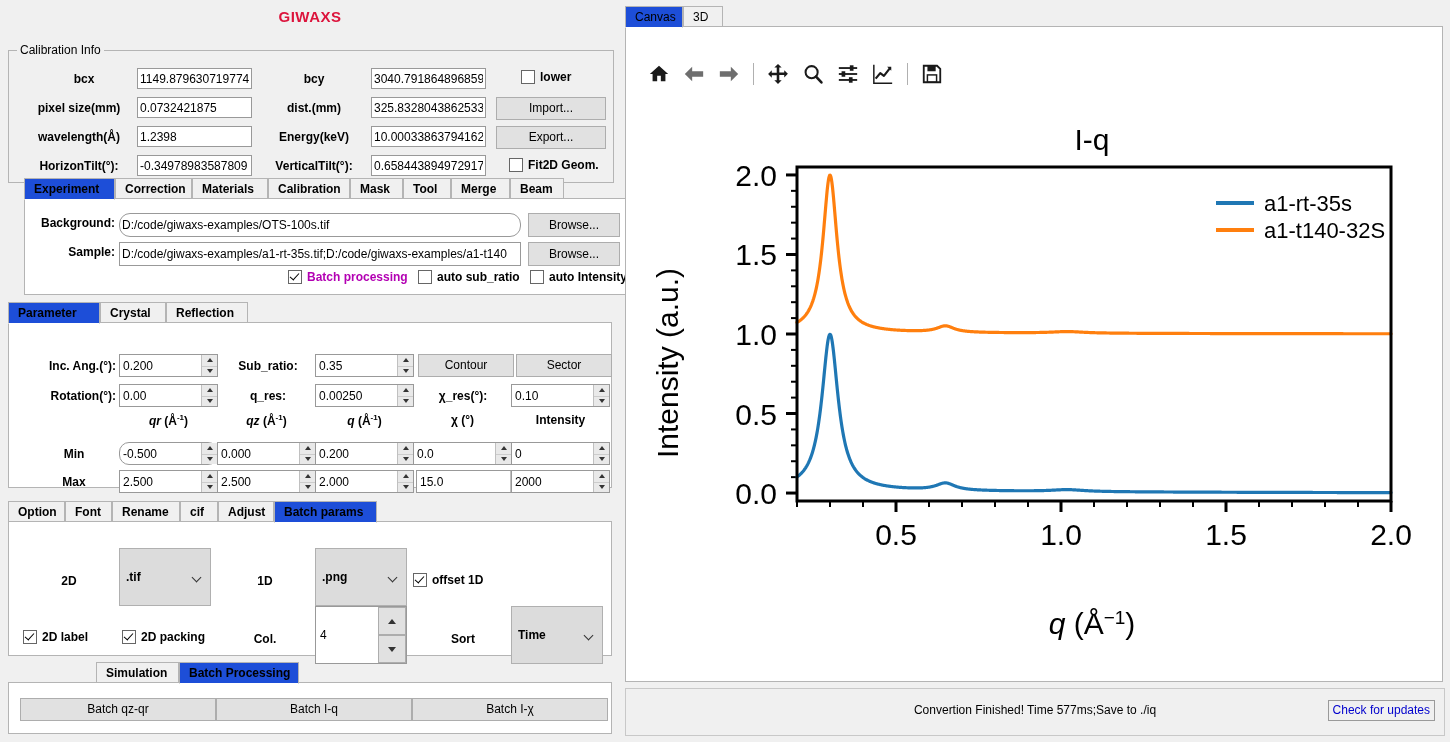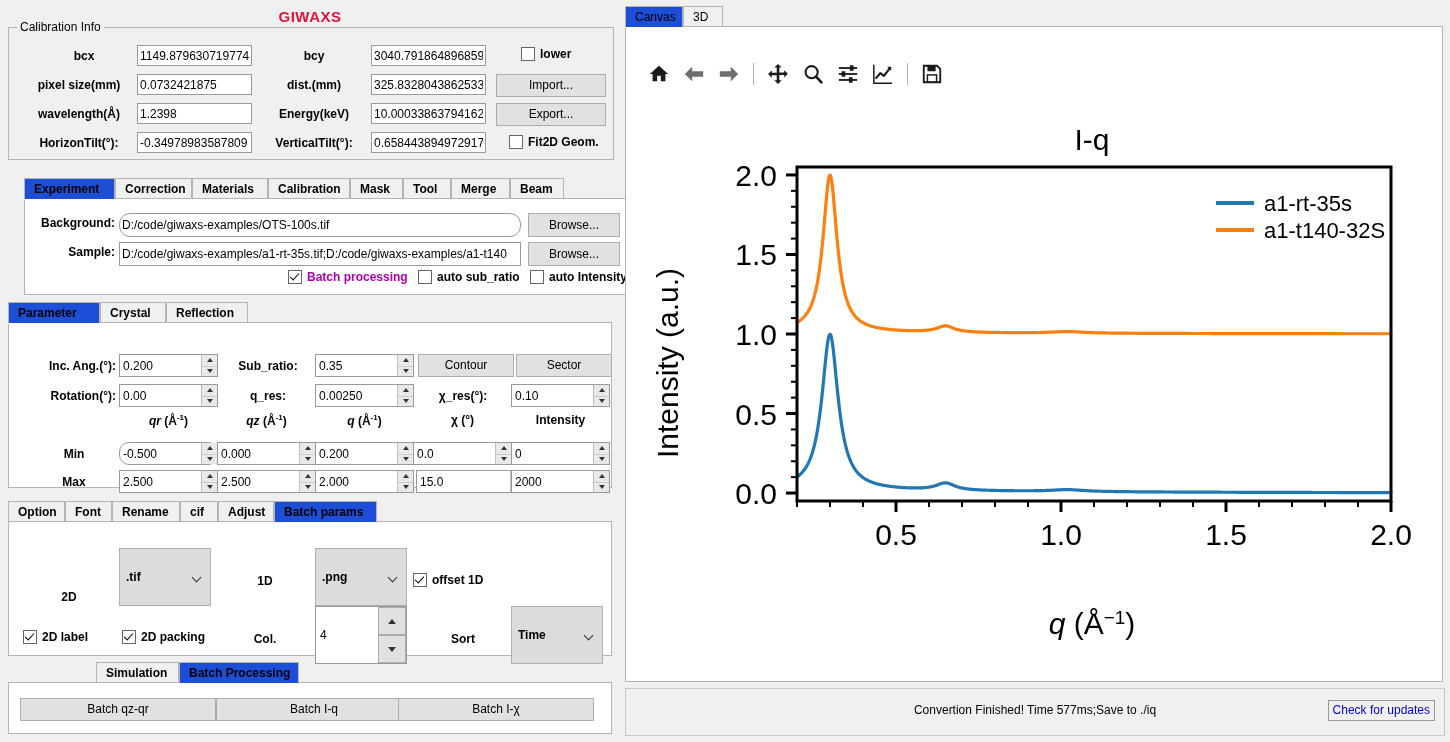--- a/index.html
+++ b/index.html
@@ -22,21 +22,21 @@
   
   .group{
     position:absolute;border:1px solid #b4b4b4;background:#f0f0f0;
   }
   .group > .legend{
     position:absolute;top:-8px;left:8px;background:#f0f0f0;
     padding:0 3px;font-size:12px;
   }
 
   
-  #calib{left:8px;top:27px;width:604px;height:131px;}
+  #calib{left:8px;top:50px;width:604px;height:131px;}
   .cal-lab{position:absolute;text-align:center;font-weight:bold;font-size:12px;line-height:23px;}
   input.txt{
     position:absolute;height:21px;box-sizing:border-box;
     border:1px solid #999;background:#fff;font-family:"Liberation Sans",sans-serif;
     font-size:12px;padding:4px 2px;color:#000;outline:none;
   }
   .btn{
     position:absolute;box-sizing:border-box;background:#e1e1e1;
     border:1px solid #adadad;font-family:"Liberation Sans",sans-serif;font-size:12px;
     text-align:center;color:#000;cursor:default;
@@ -368,21 +368,21 @@
     <div class="tabpanel" id="batchPanel">
       <div class="tabstrip">
         <div class="tab" style="left:0;width:57px;">Option</div>
         <div class="tab" style="left:57px;width:47px;">Font</div>
         <div class="tab" style="left:104px;width:68px;">Rename</div>
         <div class="tab" style="left:172px;width:38px;">cif</div>
         <div class="tab" style="left:210px;width:56px;">Adjust</div>
         <div class="tab sel" style="left:266px;width:103px;">Batch params</div>
       </div>
       <div class="tabbody">
-        <div class="lab c" style="left:30px;top:68px;width:60px;">2D</div>
+        <div class="lab c" style="left:30px;top:52px;width:60px;">2D</div>
         <div class="combo" style="left:110px;top:26px;width:92px;height:58px;">
           <span class="cv">.tif</span>
           <span class="arw"></span>
         </div>
         <div class="lab c" style="left:226px;top:52px;width:60px;">1D</div>
         <div class="combo" style="left:306px;top:26px;width:92px;height:58px;">
           <span class="cv">.png</span>
           <span class="arw"></span>
         </div>
         <div class="chk" style="left:404px;top:51px;">
@@ -416,21 +416,21 @@
 
     <div class="tabpanel" id="bottomPanel">
       <div class="tabstrip">
         <div class="tab dis" style="left:0;width:88px;margin-top:40px;">Conversion</div>
         <div class="tab" style="left:88px;width:83px;">Simulation</div>
         <div class="tab sel" style="left:171px;width:120px;">Batch Processing</div>
       </div>
       <div class="tabbody">
         <div class="btn" style="left:11px;top:15px;width:196px;height:23px;line-height:21px;">Batch qz-qr</div>
         <div class="btn" style="left:207px;top:15px;width:196px;height:23px;line-height:21px;">Batch I-q</div>
-        <div class="btn" style="left:389px;top:15px;width:196px;height:23px;line-height:21px;">Batch I-χ</div>
+        <div class="btn" style="left:403px;top:15px;width:196px;height:23px;line-height:21px;">Batch I-χ</div>
       </div>
     </div>
   </div>
 
   <div class="right">
 
     <div class="tabpanel" id="canvasPanel">
       <div class="tabstrip">
         <div class="tab sel" style="left:0;width:58px;font-weight:normal;">Canvas</div>
         <div class="tab" style="left:58px;width:40px;font-weight:normal;">3D</div>

